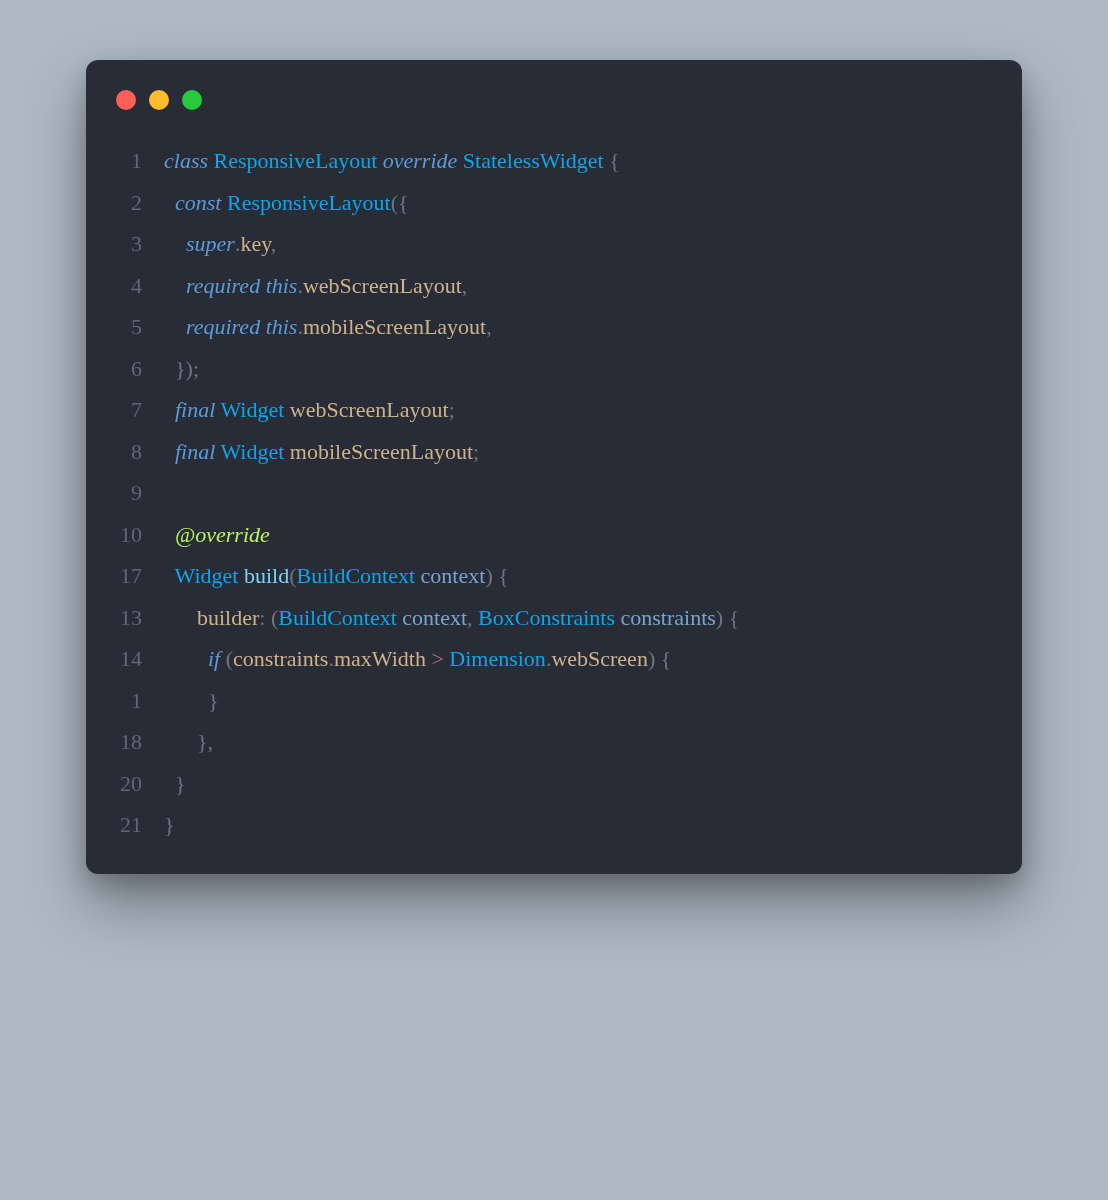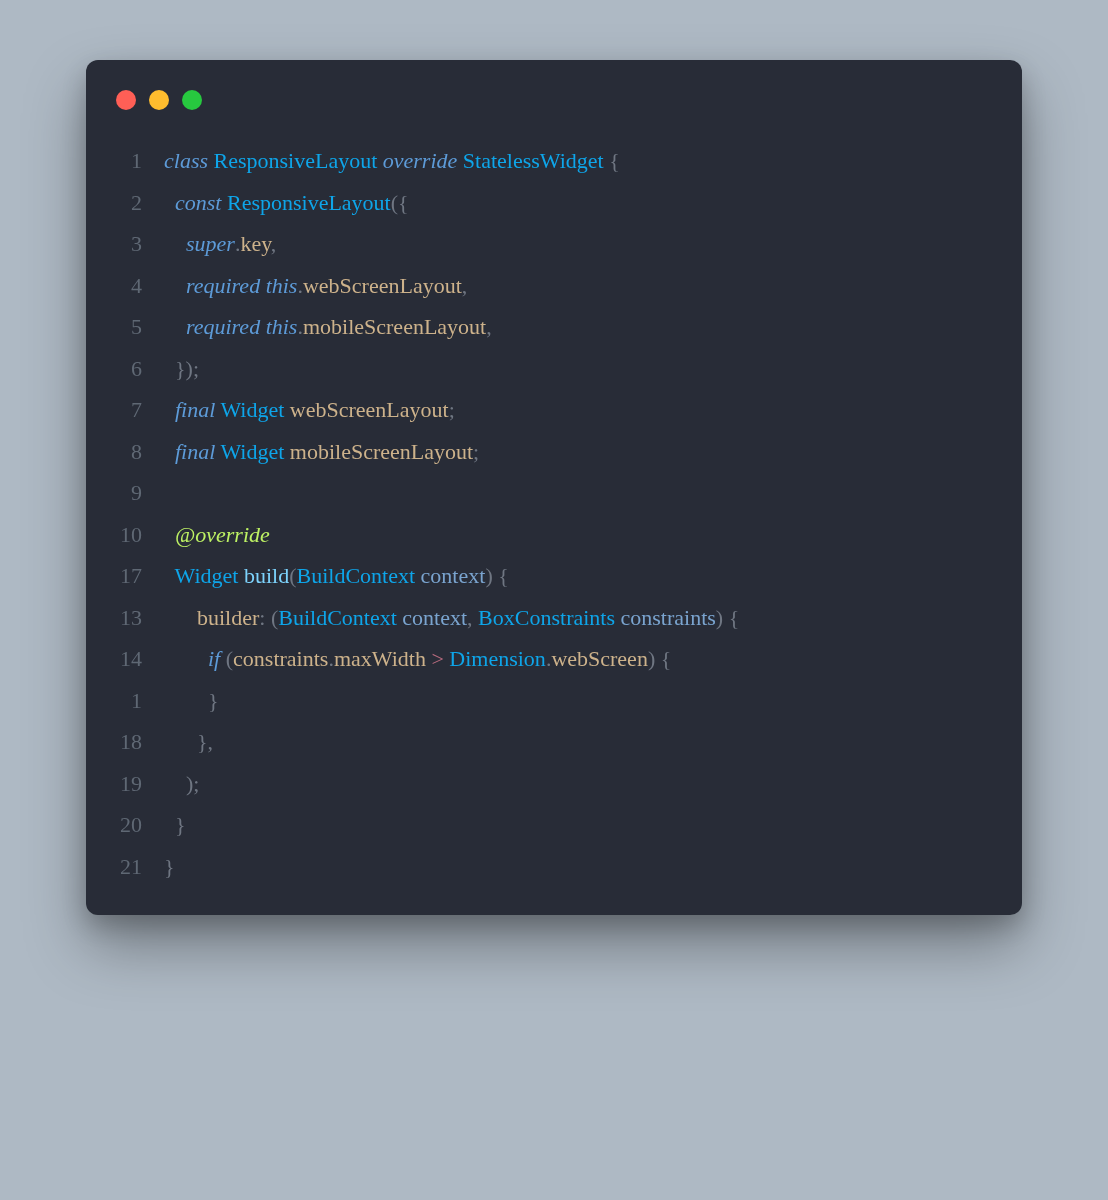--- a/index.html
+++ b/index.html
@@ -70,17 +70,16 @@
       <div class="line"><span class="gutter">6</span><span class="code"><span>  </span><span class="pn">});</span></span></div>
       <div class="line"><span class="gutter">7</span><span class="code"><span>  </span><span class="k">final</span><span> </span><span class="cls">Widget</span><span> </span><span class="id">webScreenLayout</span><span class="pn">;</span></span></div>
       <div class="line"><span class="gutter">8</span><span class="code"><span>  </span><span class="k">final</span><span> </span><span class="cls">Widget</span><span> </span><span class="id">mobileScreenLayout</span><span class="pn">;</span></span></div>
       <div class="line"><span class="gutter">9</span><span class="code"><span></span></span></div>
       <div class="line"><span class="gutter">10</span><span class="code"><span>  </span><span class="ann">@override</span></span></div>
       <div class="line"><span class="gutter">17</span><span class="code"><span>  </span><span class="cls">Widget</span><span> </span><span class="fn">build</span><span class="pn">(</span><span class="cls">BuildContext</span><span> </span><span class="pr">context</span><span class="pn">)</span><span> </span><span class="pn">{</span></span></div>
       <div class="line"><span class="gutter">13</span><span class="code"><span>      </span><span class="id">builder</span><span class="pn">:</span><span> </span><span class="pn">(</span><span class="cls">BuildContext</span><span> </span><span class="pr">context</span><span class="pn">,</span><span> </span><span class="cls">BoxConstraints</span><span> </span><span class="pr">constraints</span><span class="pn">)</span><span> </span><span class="pn">{</span></span></div>
       <div class="line"><span class="gutter">14</span><span class="code"><span>        </span><span class="k">if</span><span> </span><span class="pn">(</span><span class="id">constraints</span><span class="pn">.</span><span class="id">maxWidth</span><span> </span><span class="op">&gt;</span><span> </span><span class="cls">Dimension</span><span class="pn">.</span><span class="id">webScreen</span><span class="pn">)</span><span> </span><span class="pn">{</span></span></div>
       <div class="line"><span class="gutter">1</span><span class="code"><span>        </span><span class="pn">}</span></span></div>
       <div class="line"><span class="gutter">18</span><span class="code"><span>      </span><span class="pn">},</span></span></div>
-      <div class="line"><span class="gutter">19</span><span class="code"><span>    </span><span class="pn">);</span></span></div>
       <div class="line"><span class="gutter">20</span><span class="code"><span>  </span><span class="pn">}</span></span></div>
       <div class="line"><span class="gutter">21</span><span class="code"><span></span><span class="pn">}</span></span></div>
     </div>
 </div>
 
 </body></html>

